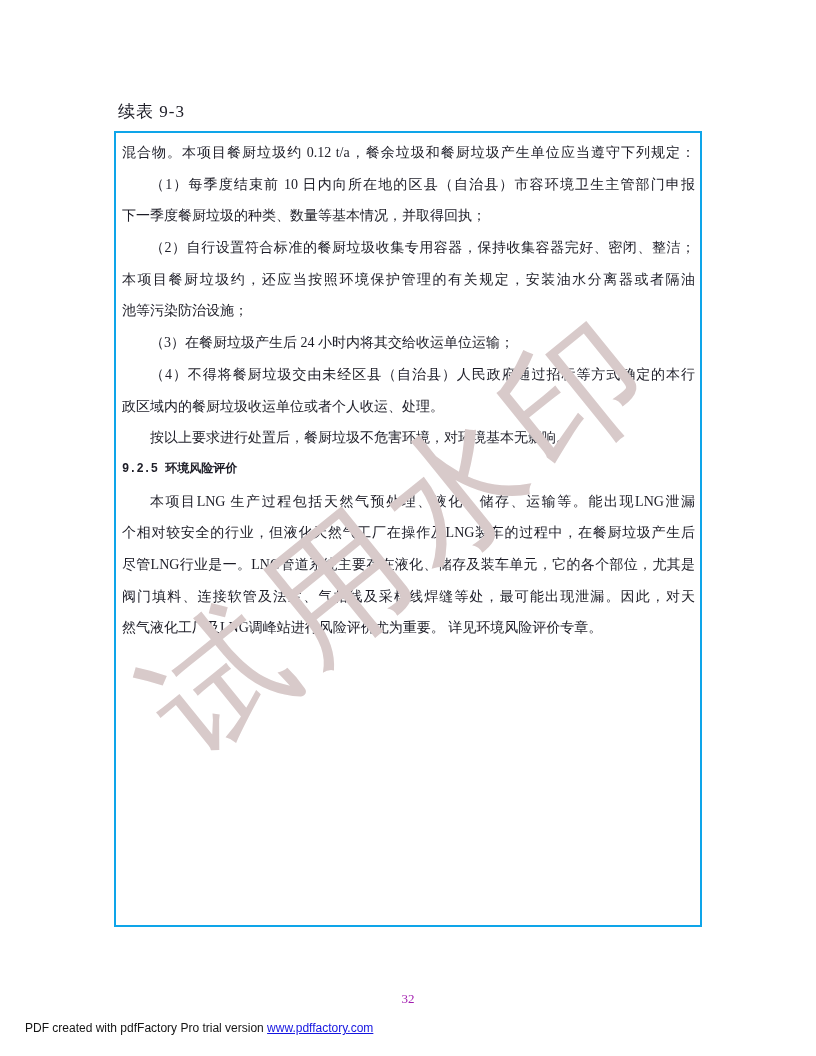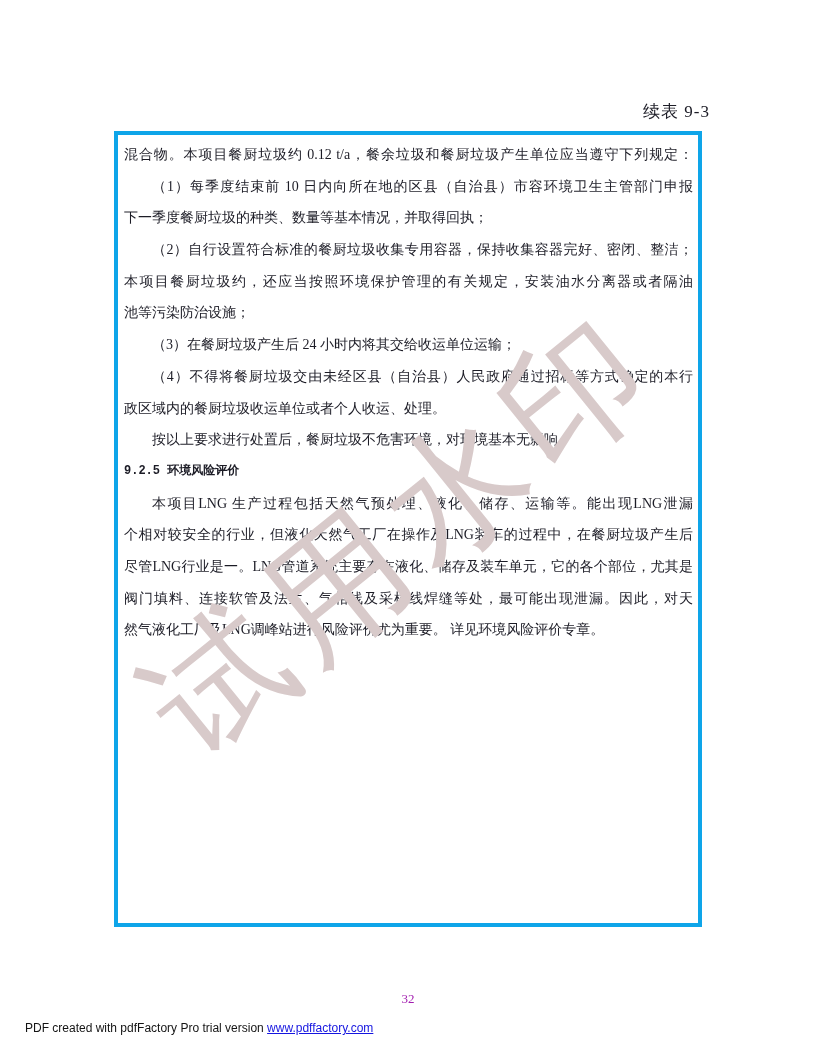--- a/index.html
+++ b/index.html
@@ -8,35 +8,35 @@
     position: relative;
     width: 816px;
     height: 1056px;
     background: #ffffff;
     overflow: hidden;
     font-family: "Liberation Serif", "DejaVu Serif", serif;
     color: #1c1c26;
   }
   .cont-label {
     position: absolute;
-    left: 124px;
+    left: 118px;
     top: 100px;
     width: 586px;
-    text-align: right;
+    text-align: left;
     font-size: 17px;
     letter-spacing: 1px;
     color: #1c1c26;
   }
   .doc-box {
     position: absolute;
     left: 114px;
     top: 131px;
     width: 588px;
     height: 796px;
-    border: 4px solid #0ea5e9;
+    border: 2px solid #0ea5e9;
     background: #ffffff;
   }
   .box-content {
     padding: 4px 5px 0 6px;
   }
   .line {
     font-size: 14px;
     line-height: 31.7px;
     height: 31.7px;
     text-align: left;

